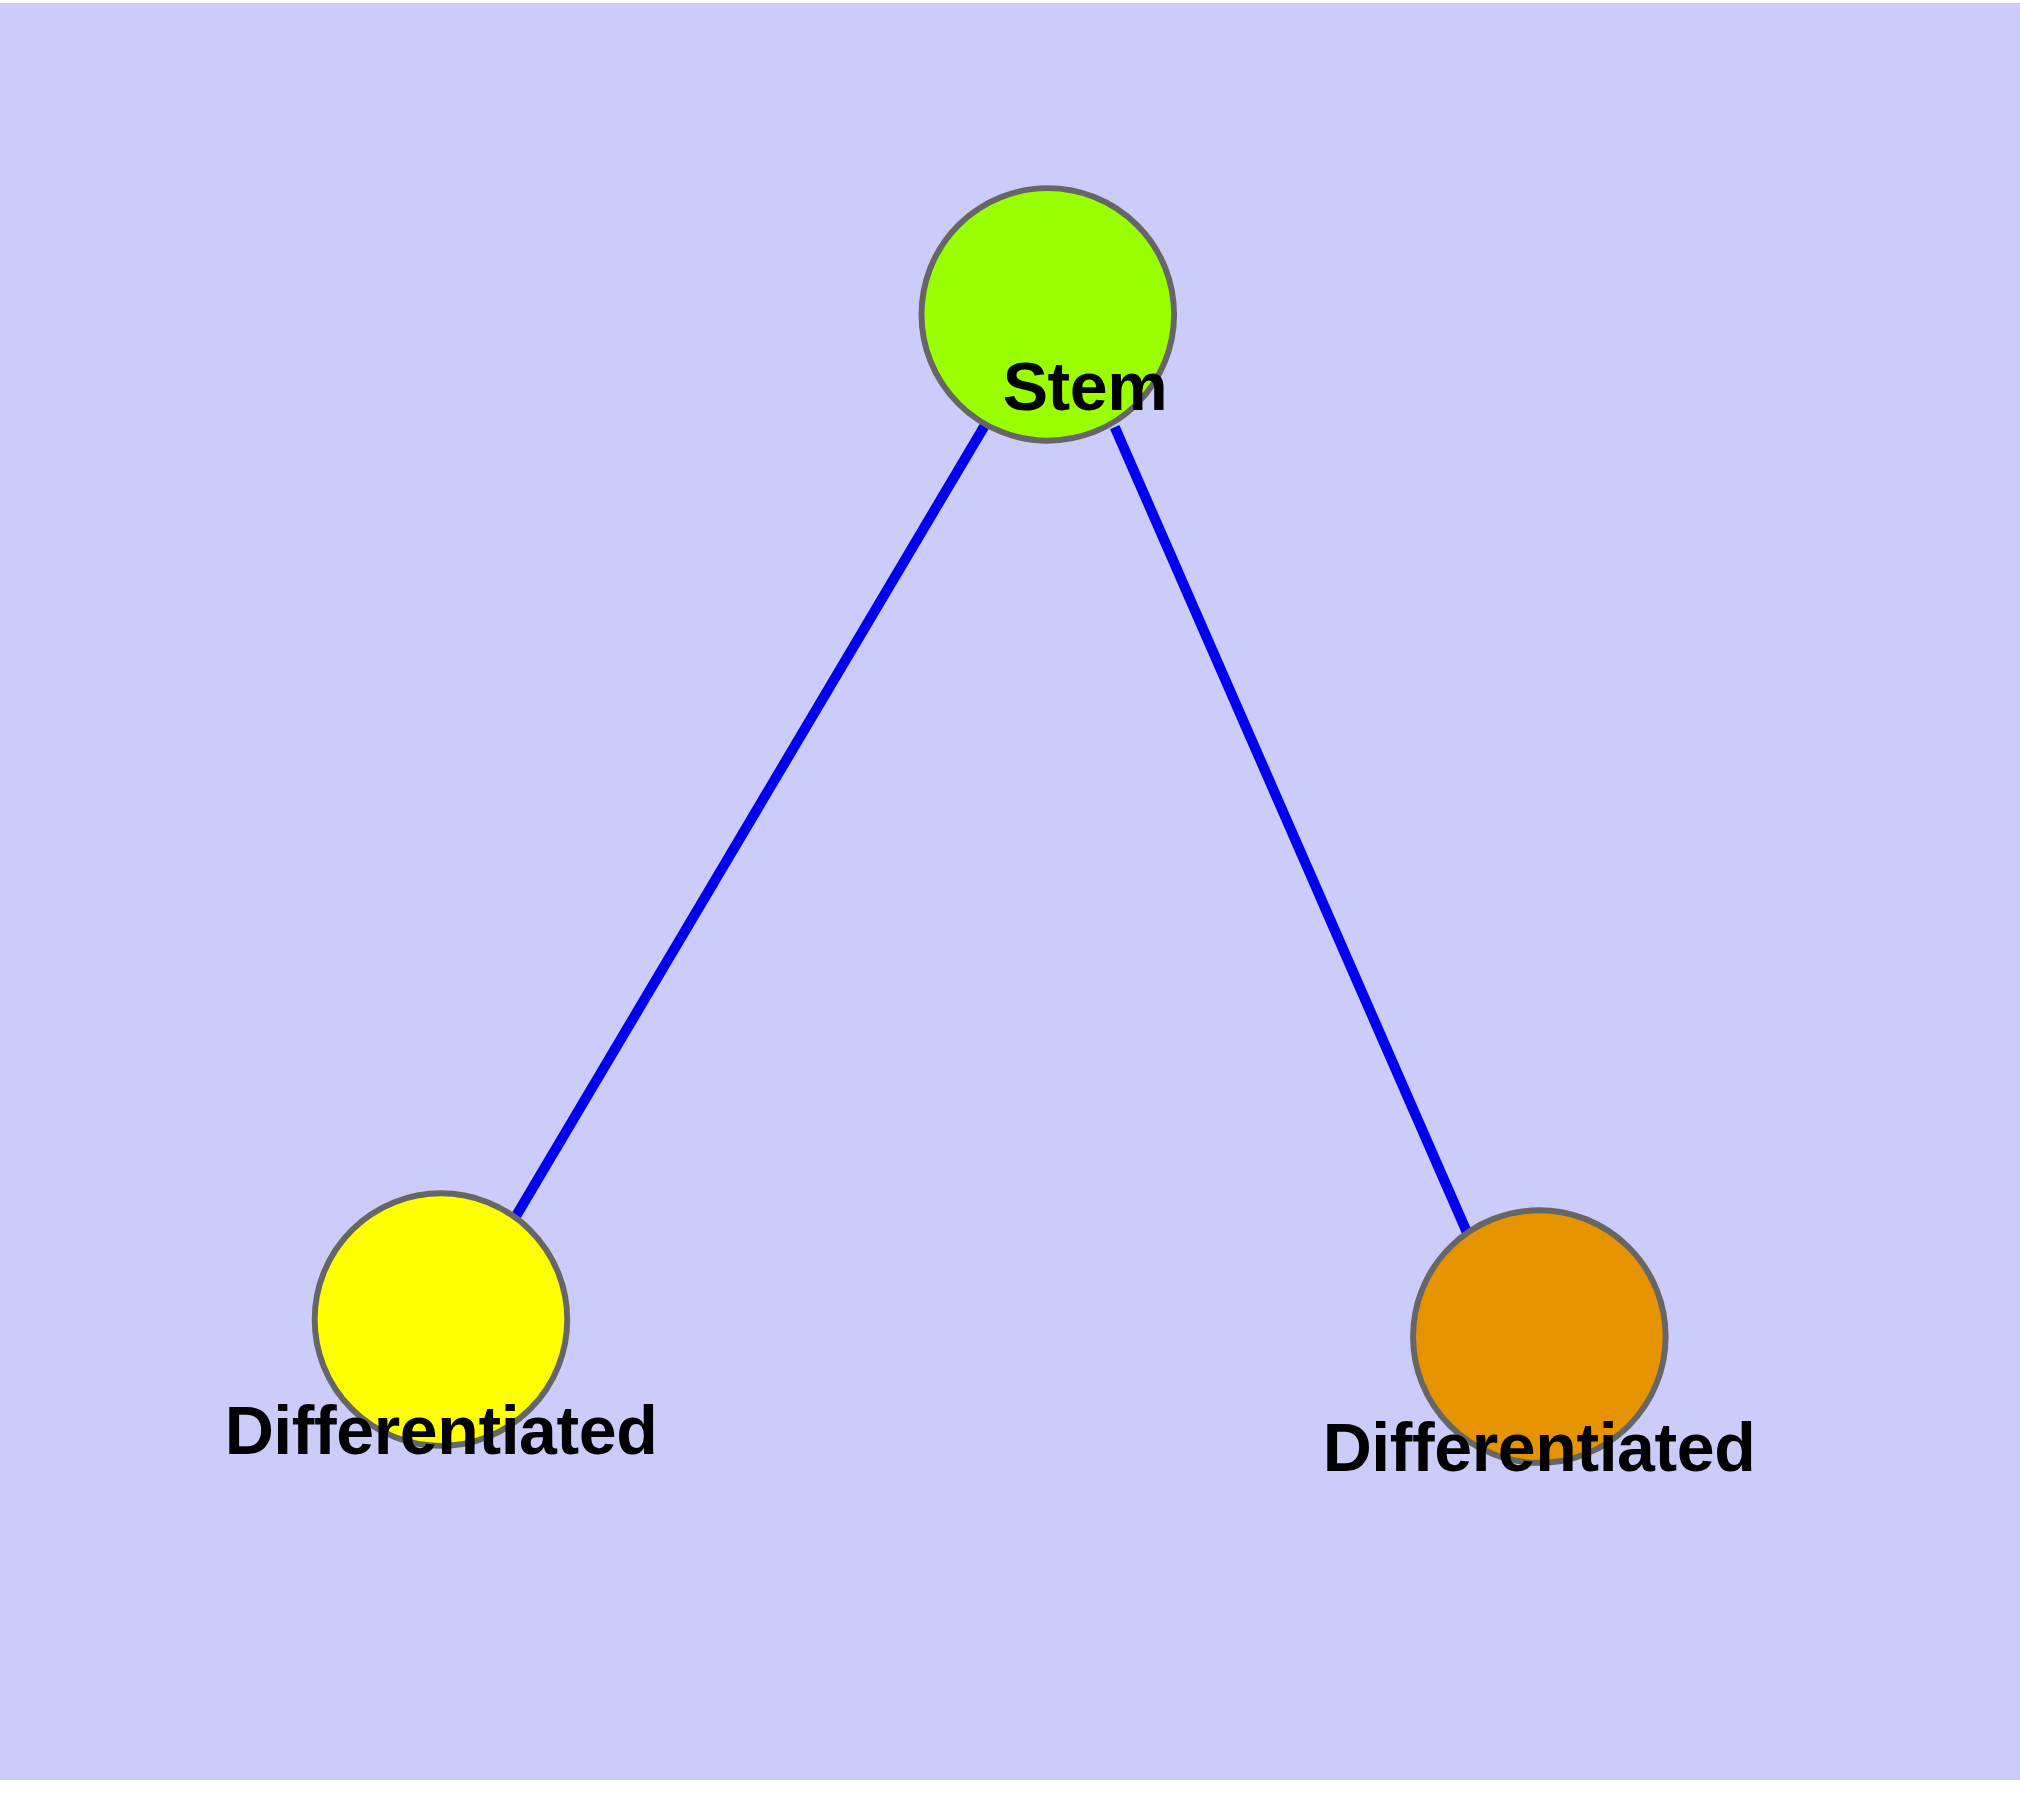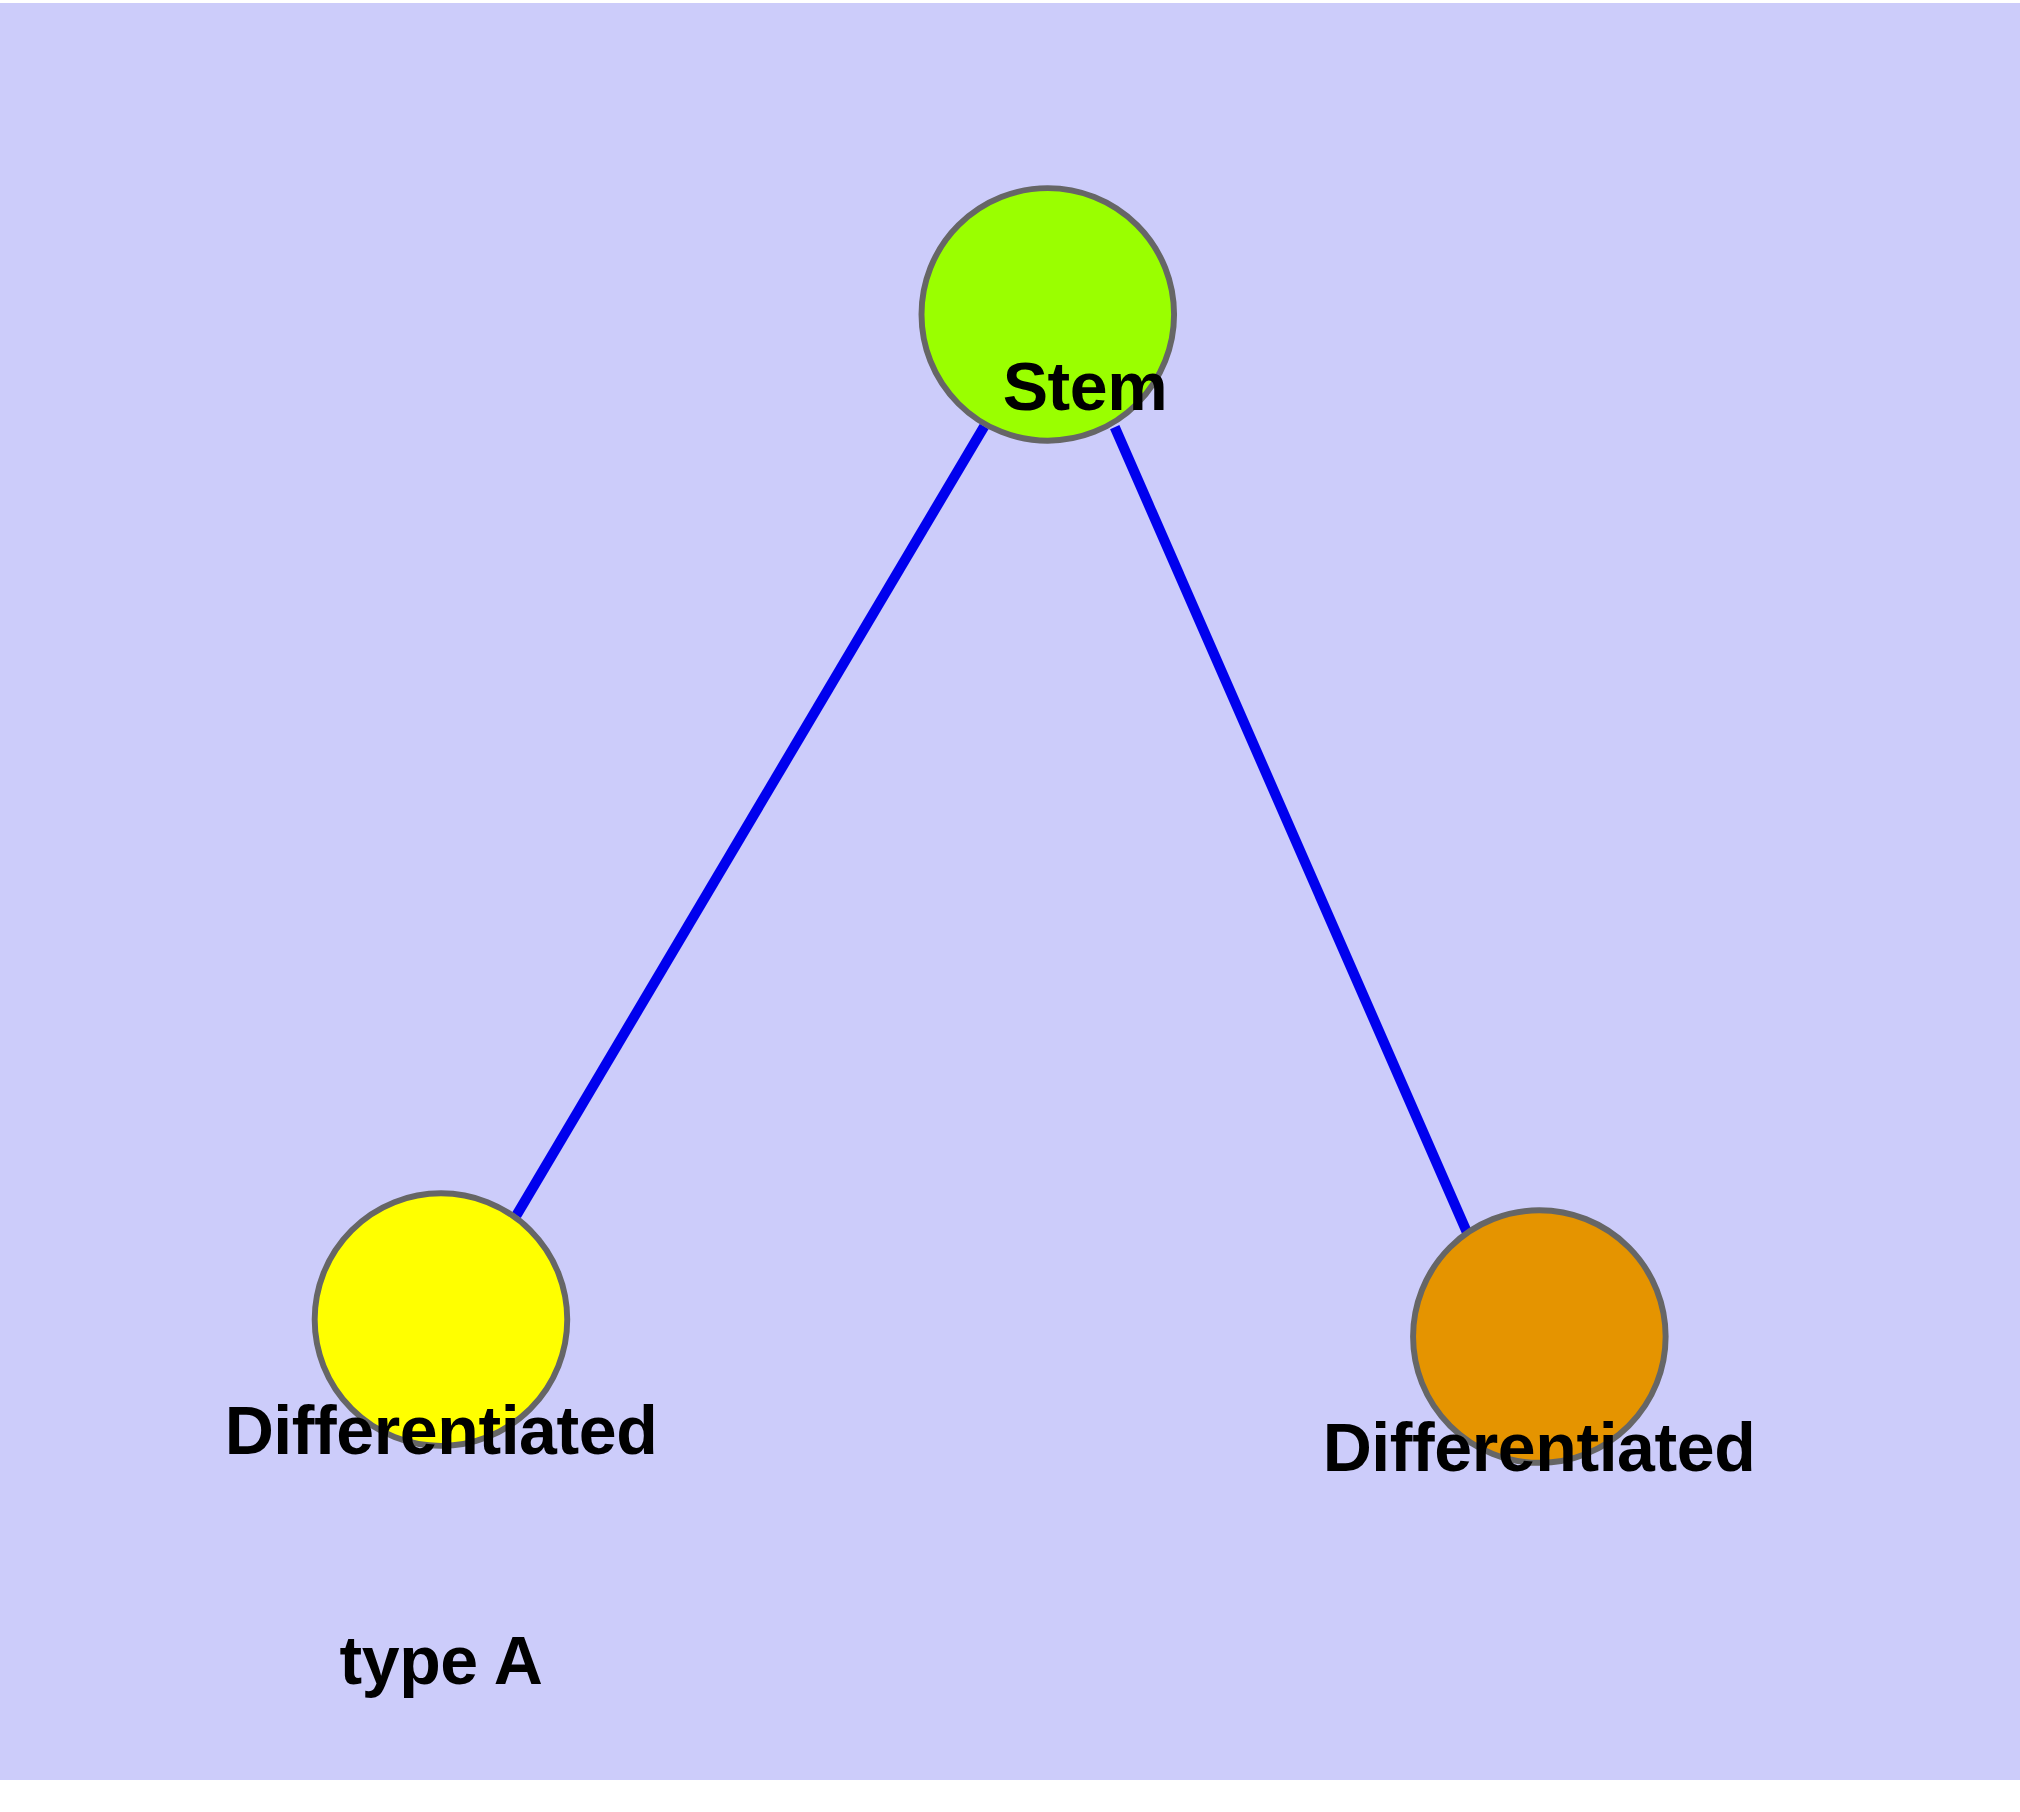--- a/index.html
+++ b/index.html
@@ -86,21 +86,20 @@
     <circle class="node-circle" cx="520" cy="1557" r="149" fill="#ffff00" stroke="#666666"></circle>
     <circle class="node-circle" cx="1816" cy="1577" r="149" fill="#e59400" stroke="#666666"></circle>
   </svg>
 
   <div class="node-label" id="label-stem" style="font-size: 68px; color: rgb(0, 0, 0); width: 678px; left: 709px; top: 271px;">
     <span>Stem</span>
   </div>
 
   <div class="node-label" id="label-diffA" style="font-size: 68px; color: rgb(0, 0, 0); width: 678px; left: 102px; top: 1238px;">
     <div>Differentiated</div>
-    <div>type A</div>
   </div>
 
   <div class="node-label" id="label-diffB" style="font-size: 68px; color: rgb(0, 0, 0); width: 678px; left: 1200px; top: 1255px;">
     <div>Differentiated</div>
   </div>
 
 </div>
 
 
 </body></html>

